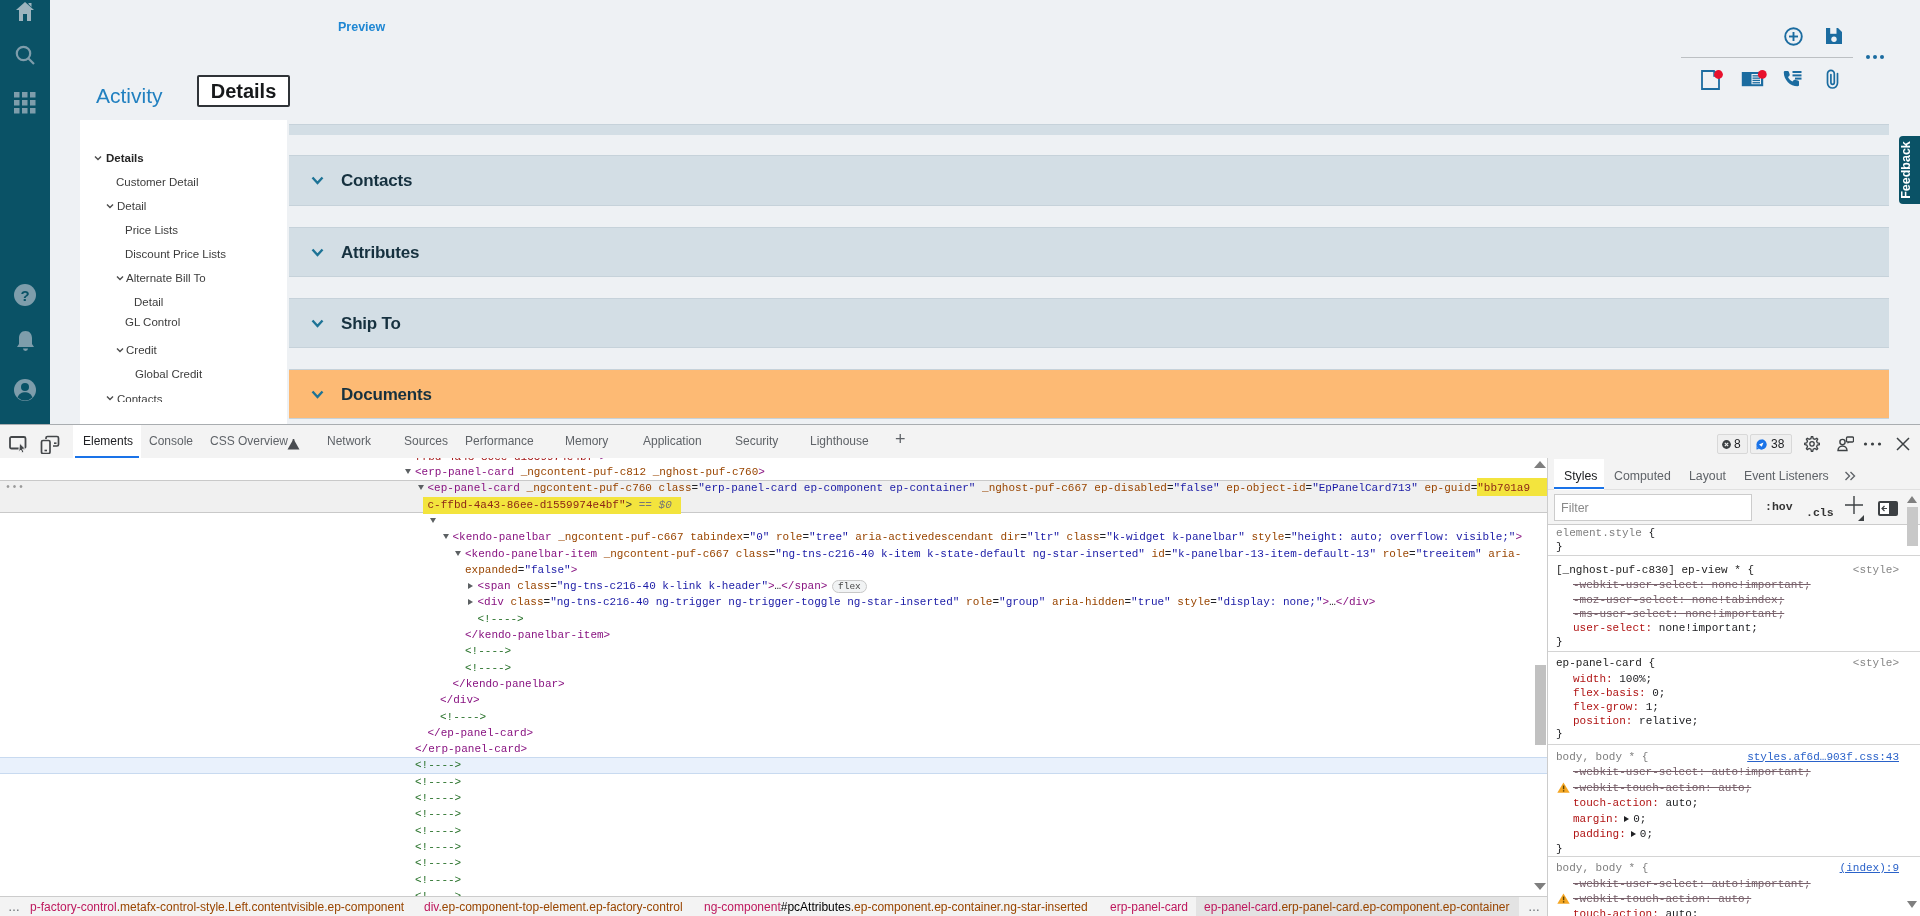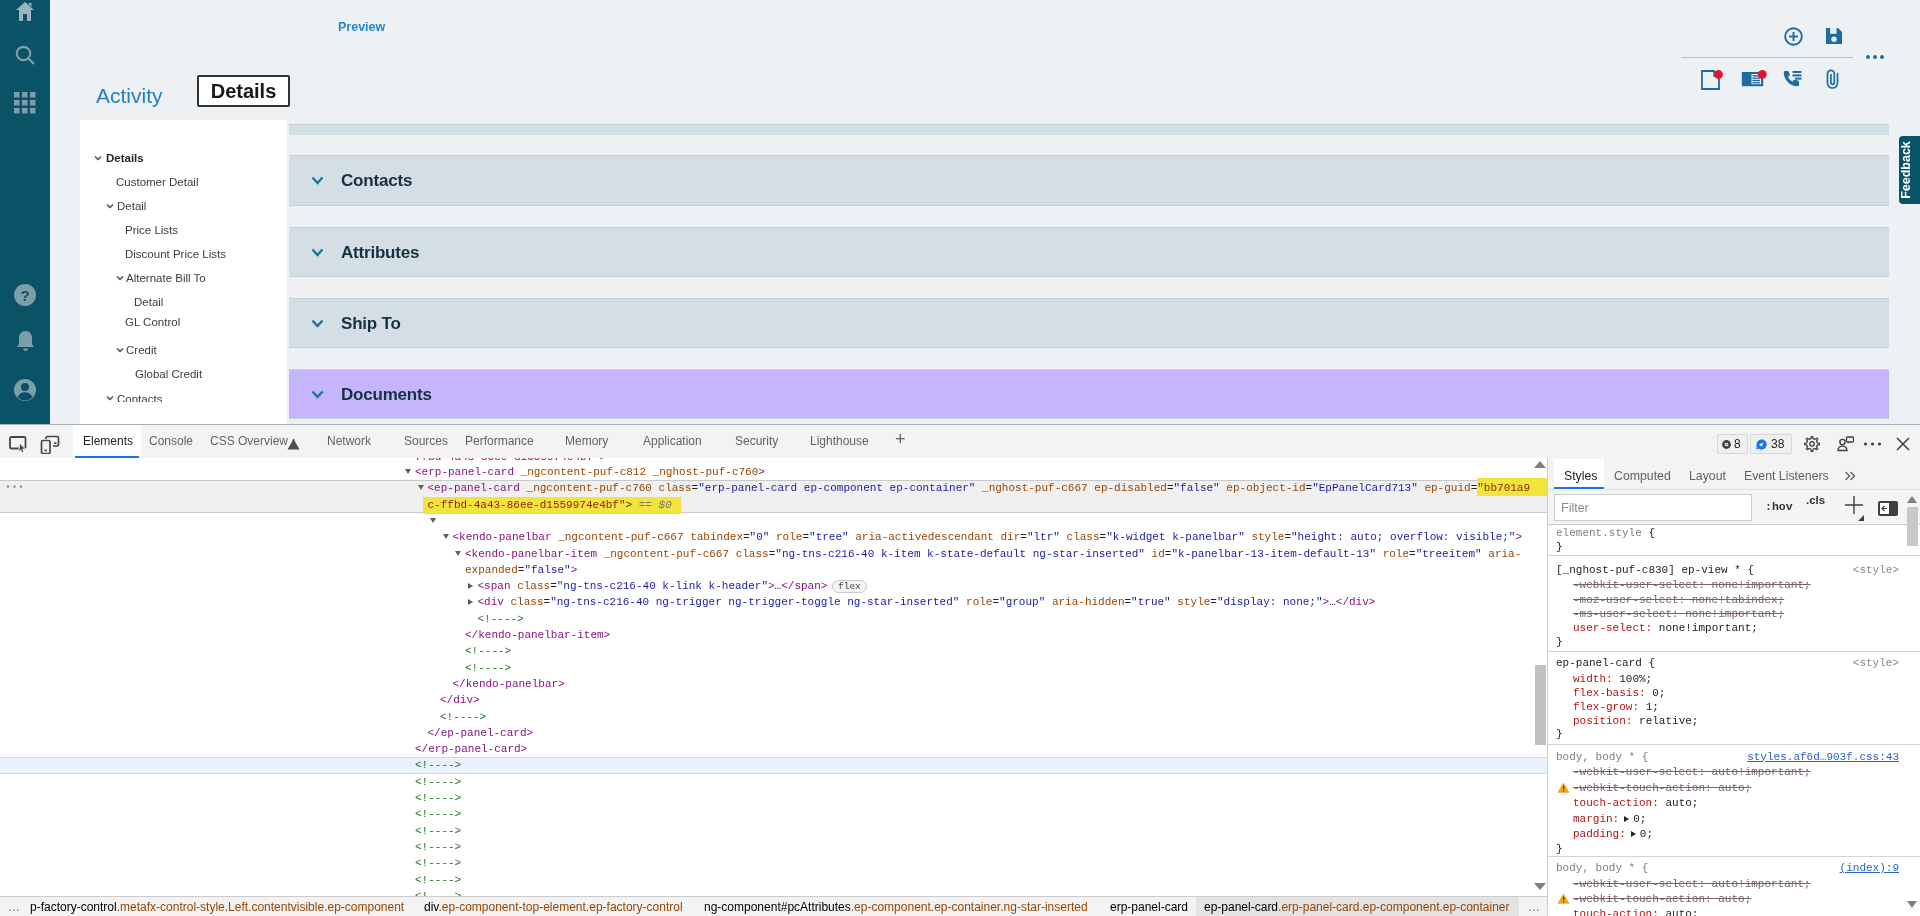--- a/index.html
+++ b/index.html
@@ -14,21 +14,21 @@
   .trid{width:0;height:0;border-left:3.5px solid transparent;border-right:3.5px solid transparent;border-top:5.5px solid #5c6063}
   .trir{width:0;height:0;border-top:3.5px solid transparent;border-bottom:3.5px solid transparent;border-left:5.5px solid #5c6063}
   .dtab{font-size:12px;color:#5f6368;line-height:33px;white-space:pre}
   .styline{font-family:"Liberation Mono",monospace;font-size:11px;line-height:14px;white-space:pre;color:#1d1d1d}
   .sel{color:#222}
   .gsel{color:#7e7e7e}
   .pn{color:#b01414}
   .struck{text-decoration:line-through}
   .lnk{color:#2a62c9;text-decoration:underline}
   .sep{height:1px;background:#d4d4d4;left:1548px;width:372px}
-  .crumbtag{color:#000000}
+  .crumbtag{color:#be185d}
   .crumbcls{color:#994500}
   .crumbid{color:#000000}
 </style>
 </head>
 <body>
 
 <div id="app" class="a" style="left:0;top:0;width:1920px;height:424px;background:#eef1f4;overflow:hidden">
 
   <div class="a" style="left:0;top:0;width:50px;height:424px;background:#0a5266"></div>
   <div id="sideicons">
@@ -118,21 +118,21 @@
           <polyline points="1.5,1.5 6.5,7 11.5,1.5" fill="none" stroke="#1d7396" stroke-width="2.4"></polyline>
         </svg>
       <div class="a" style="left:52px;top:15px;font-size:17px;font-weight:bold;color:#16313f;letter-spacing:-0.2px">Attributes</div>
     </div>
     <div class="a" style="left:289px;top:298px;width:1600px;height:50px;background:#d3dee5;border-top:1px solid #c6d2da;border-bottom:1px solid #c6d2da;box-sizing:border-box">
       <svg class="a" style="left:22px;top:20px" width="13" height="9" viewBox="0 0 13 9">
           <polyline points="1.5,1.5 6.5,7 11.5,1.5" fill="none" stroke="#1d7396" stroke-width="2.4"></polyline>
         </svg>
       <div class="a" style="left:52px;top:15px;font-size:17px;font-weight:bold;color:#16313f;letter-spacing:-0.2px">Ship To</div>
     </div>
-    <div class="a" style="left:289px;top:369px;width:1600px;height:50px;background:#c4b5fd;border-top:1px solid #c6d2da;border-bottom:1px solid #c6d2da;box-sizing:border-box">
+    <div class="a" style="left:289px;top:369px;width:1600px;height:50px;background:#fdba74;border-top:1px solid #c6d2da;border-bottom:1px solid #c6d2da;box-sizing:border-box">
       <svg class="a" style="left:22px;top:20px" width="13" height="9" viewBox="0 0 13 9">
           <polyline points="1.5,1.5 6.5,7 11.5,1.5" fill="none" stroke="#1d7396" stroke-width="2.4"></polyline>
         </svg>
       <div class="a" style="left:52px;top:15px;font-size:17px;font-weight:bold;color:#16313f;letter-spacing:-0.2px">Documents</div>
     </div>
   </div>
 
   <div id="actions">
     <svg class="a" style="left:1784px;top:27px" width="19" height="19" viewBox="0 0 19 19">
         <circle cx="9.5" cy="9.5" r="8.3" fill="none" stroke="#1b6ca0" stroke-width="1.9"></circle>
@@ -307,21 +307,21 @@
 <div class="a" style="left:66px;top:11px;font-size:12.3px;color:#5f6368">Computed</div>
 <div class="a" style="left:141px;top:11px;font-size:12.3px;color:#5f6368">Layout</div>
 <div class="a" style="left:196px;top:11px;font-size:12.3px;color:#5f6368">Event Listeners</div>
 <svg class="a" style="left:296px;top:13px" width="12" height="10" viewBox="0 0 12 10">
       <path d="M1.5 1 L5.5 5 L1.5 9 M6.5 1 L10.5 5 L6.5 9" fill="none" stroke="#5f6368" stroke-width="1.4"></path>
     </svg>
 <div class="a" style="left:0;top:32px;width:373px;height:34px;background:#f4f4f4"></div>
 <div class="a" style="left:6px;top:36px;width:198px;height:27px;background:#fff;border:1px solid #ccc;box-sizing:border-box"></div>
 <div class="a" style="left:13px;top:43px;font-size:12.5px;color:#8a8a8a">Filter</div>
 <div class="a" style="left:217px;top:42px;font-family:'Liberation Mono',monospace;font-size:11.5px;font-weight:bold;color:#333">:hov</div>
-<div class="a" style="left:258px;top:36px;font-family:Liberation Sans, sans-serif;font-size:11.5px;font-weight:bold;color:#333">.cls</div>
+<div class="a" style="left:258px;top:48px;font-family:Liberation Mono, monospace;font-size:11.5px;font-weight:bold;color:#333">.cls</div>
 <svg class="a" style="left:296px;top:37px" width="20" height="20" viewBox="0 0 20 20">
       <path d="M10 1 V19 M1 10 H19" stroke="#3c4043" stroke-width="1.4"></path>
     </svg>
 <span class="a" style="left:310px;top:57px;width:0;height:0;border-left:6px solid transparent;border-bottom:6px solid #3c4043"></span>
 <div class="a" style="left:330px;top:43px;width:20px;height:15px;background:#3c4043;border-radius:2px"></div>
 <div class="a" style="left:332px;top:45px;width:9px;height:11px;background:#fff"></div>
 <svg class="a" style="left:333px;top:47px" width="7" height="7" viewBox="0 0 7 7">
       <path d="M6 3.5 H1 M3.5 1 L1 3.5 L3.5 6" fill="none" stroke="#3c4043" stroke-width="1.2"></path>
     </svg>
 <div class="a" style="left:0;top:66px;width:373px;height:1px;background:#ccc"></div>

